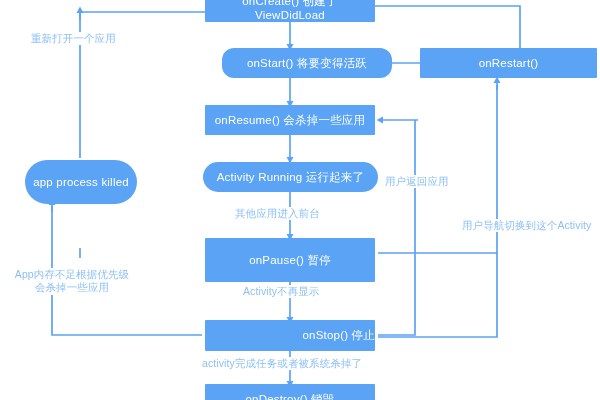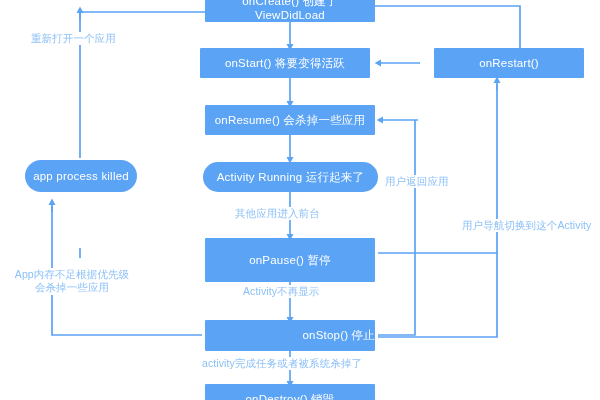--- a/index.html
+++ b/index.html
@@ -120,37 +120,37 @@
       <path d="M80,258 L80,248"></path>
 
     </g>
   </svg>
 
   <div class="node rect" style="left:205px; top:-6px; width:170px; height:28px;">
     <span class="line1">onCreate() 创建了</span>
     <span class="line2">ViewDidLoad</span>
   </div>
 
-  <div class="node rect" style="left:200px; top:48px; width:170px; height:30px;">
+  <div class="node rect" style="left:222px; top:48px; width:170px; height:30px;border-radius:12px;">
     <span class="line1">onStart() 将要变得活跃</span>
   </div>
 
-  <div class="node rect" style="left:434px; top:48px; width:150px; height:30px;">
+  <div class="node rect" style="left:420px; top:48px; width:177px; height:30px;">
     <span class="line1">onRestart()</span>
   </div>
 
   <div class="node rect" style="left:205px; top:105px; width:170px; height:30px;">
     <span class="line1">onResume() 会杀掉一些应用</span>
   </div>
 
   <div class="node pill" style="left:203px; top:162px; width:175px; height:30px;">
     <span class="line1">Activity Running 运行起来了</span>
   </div>
 
-  <div class="node pill" style="left:25px; top:160px; width:112px; height:32px;">
+  <div class="node pill" style="left:25px; top:160px; width:112px; height:44px;">
     <span class="line1">app process killed</span>
   </div>
 
   <div class="node rect" style="left:205px; top:238px; width:170px; height:44px;">
     <span class="line1">onPause() 暂停</span>
   </div>
 
   <div class="node rect" style="left:205px; top:320px; width:170px; height:31px;align-items:flex-end;">
     <span class="line1">onStop() 停止</span>
   </div>

